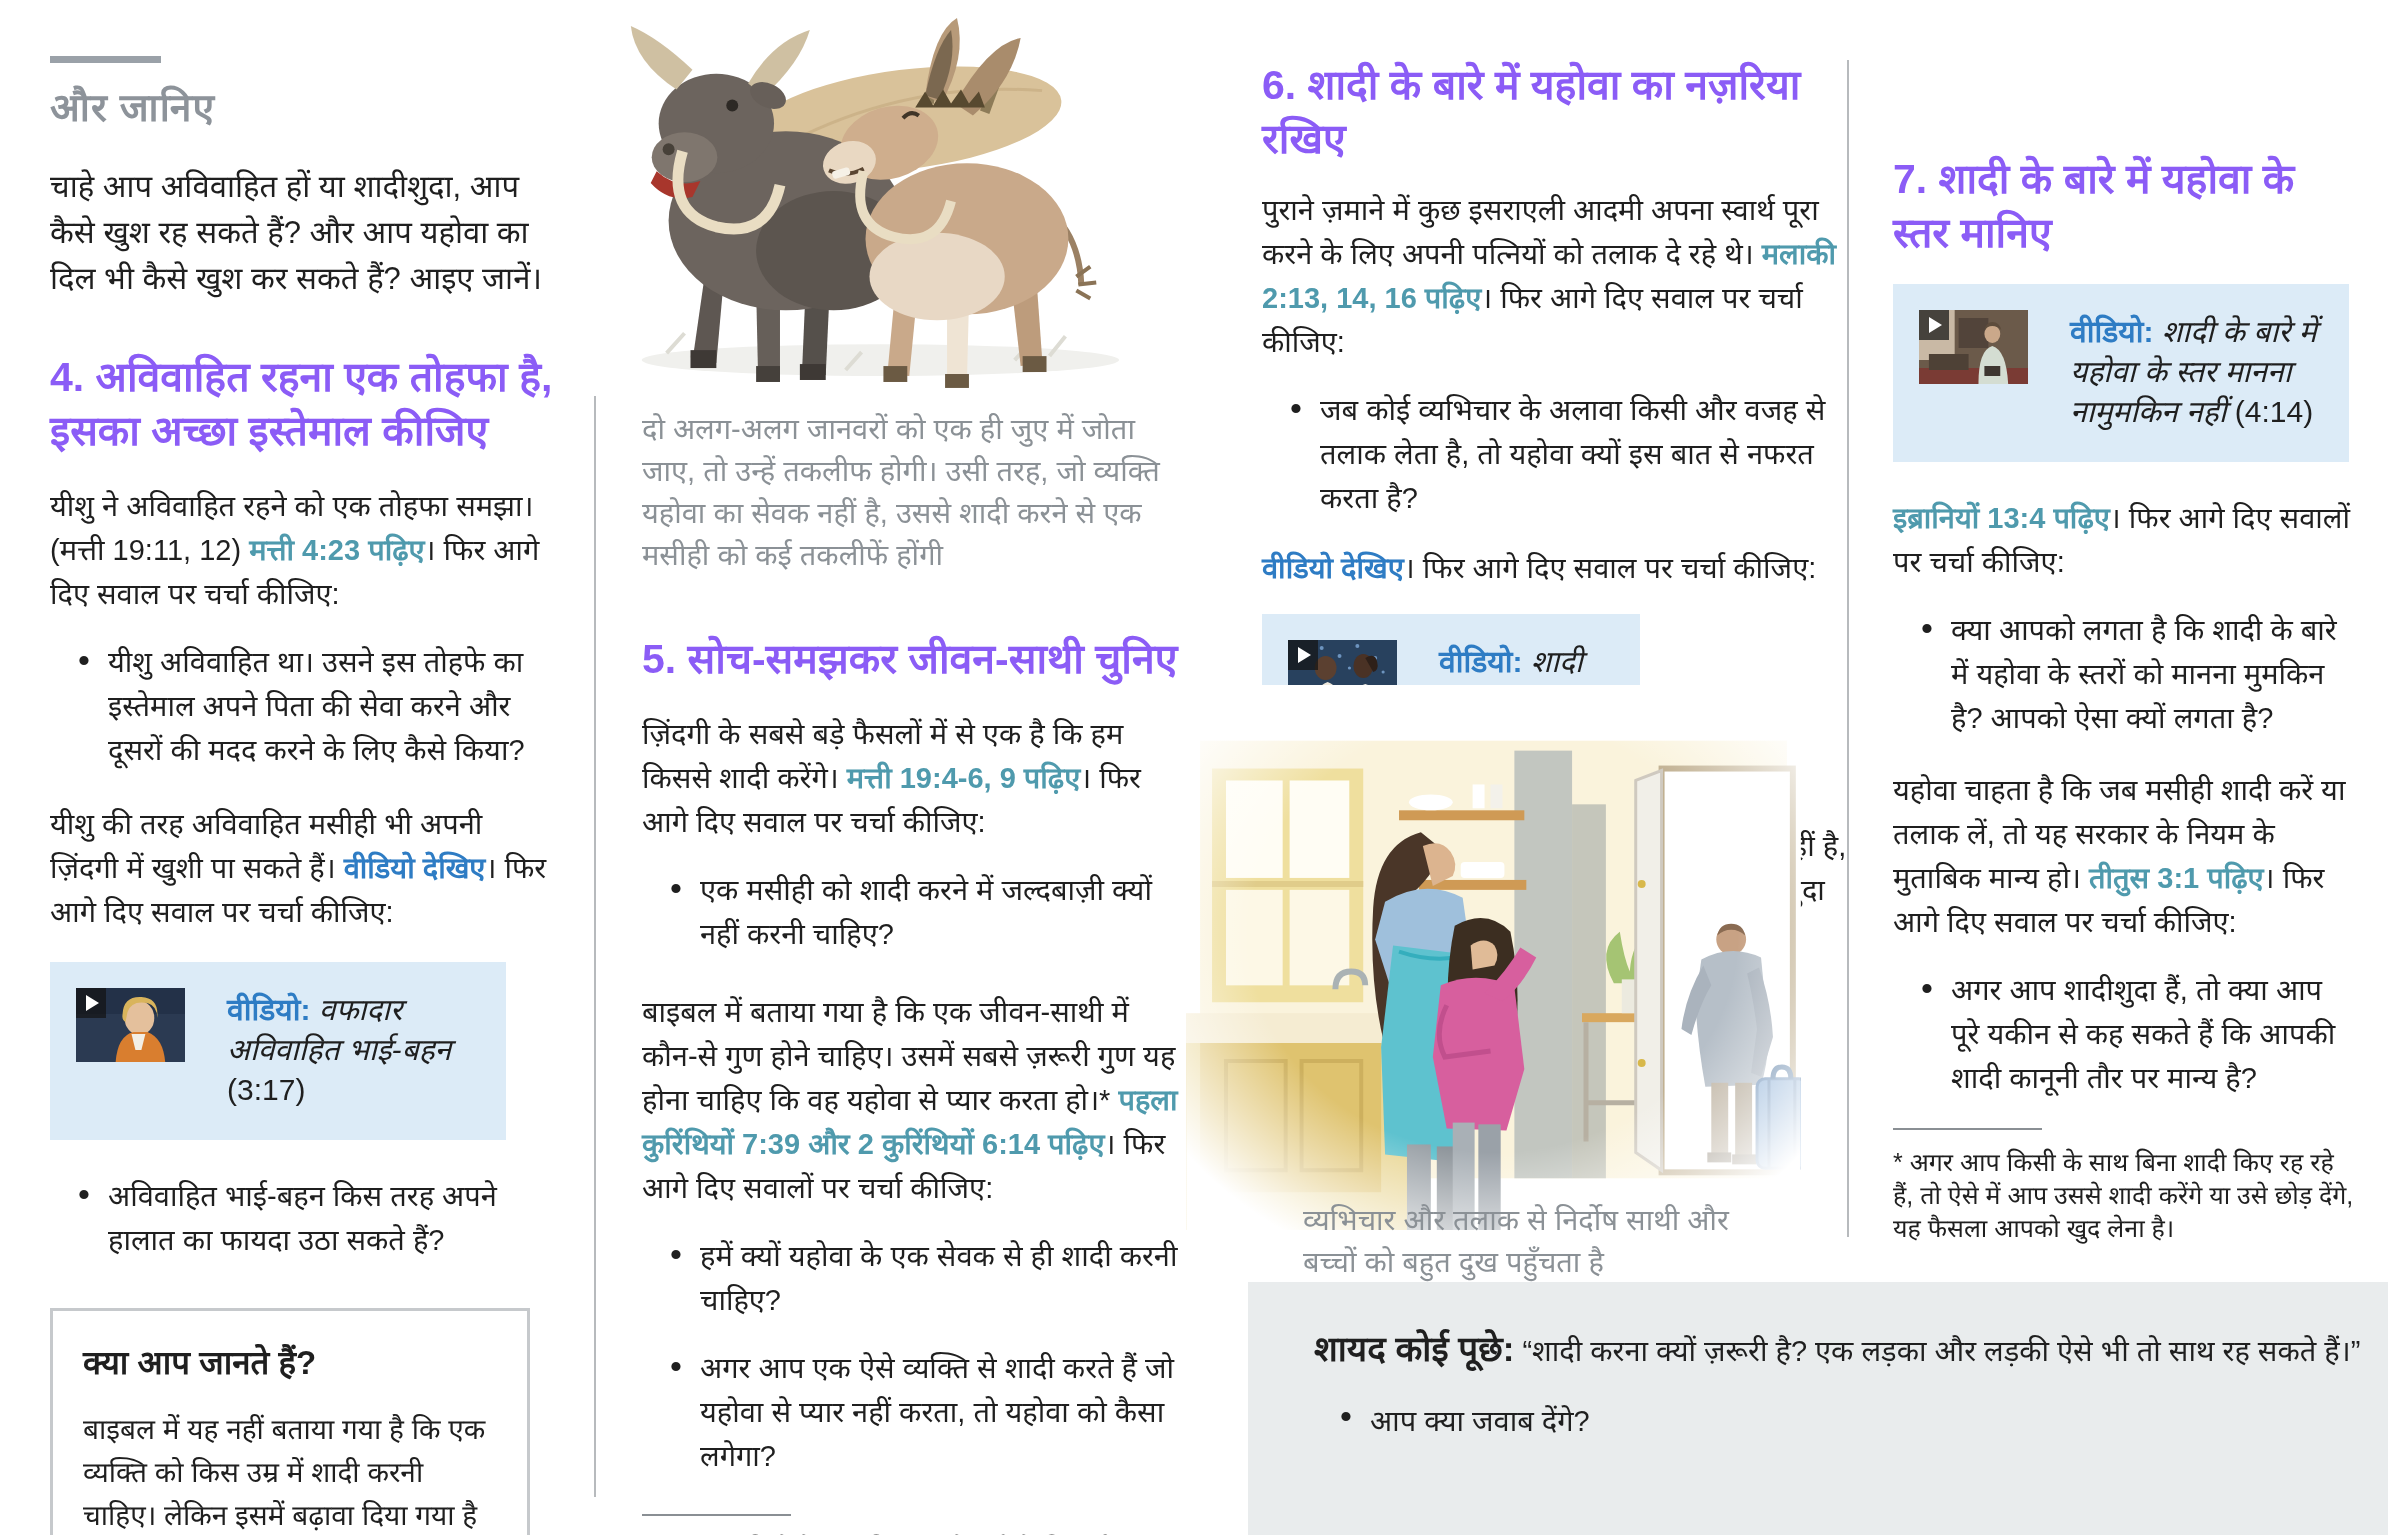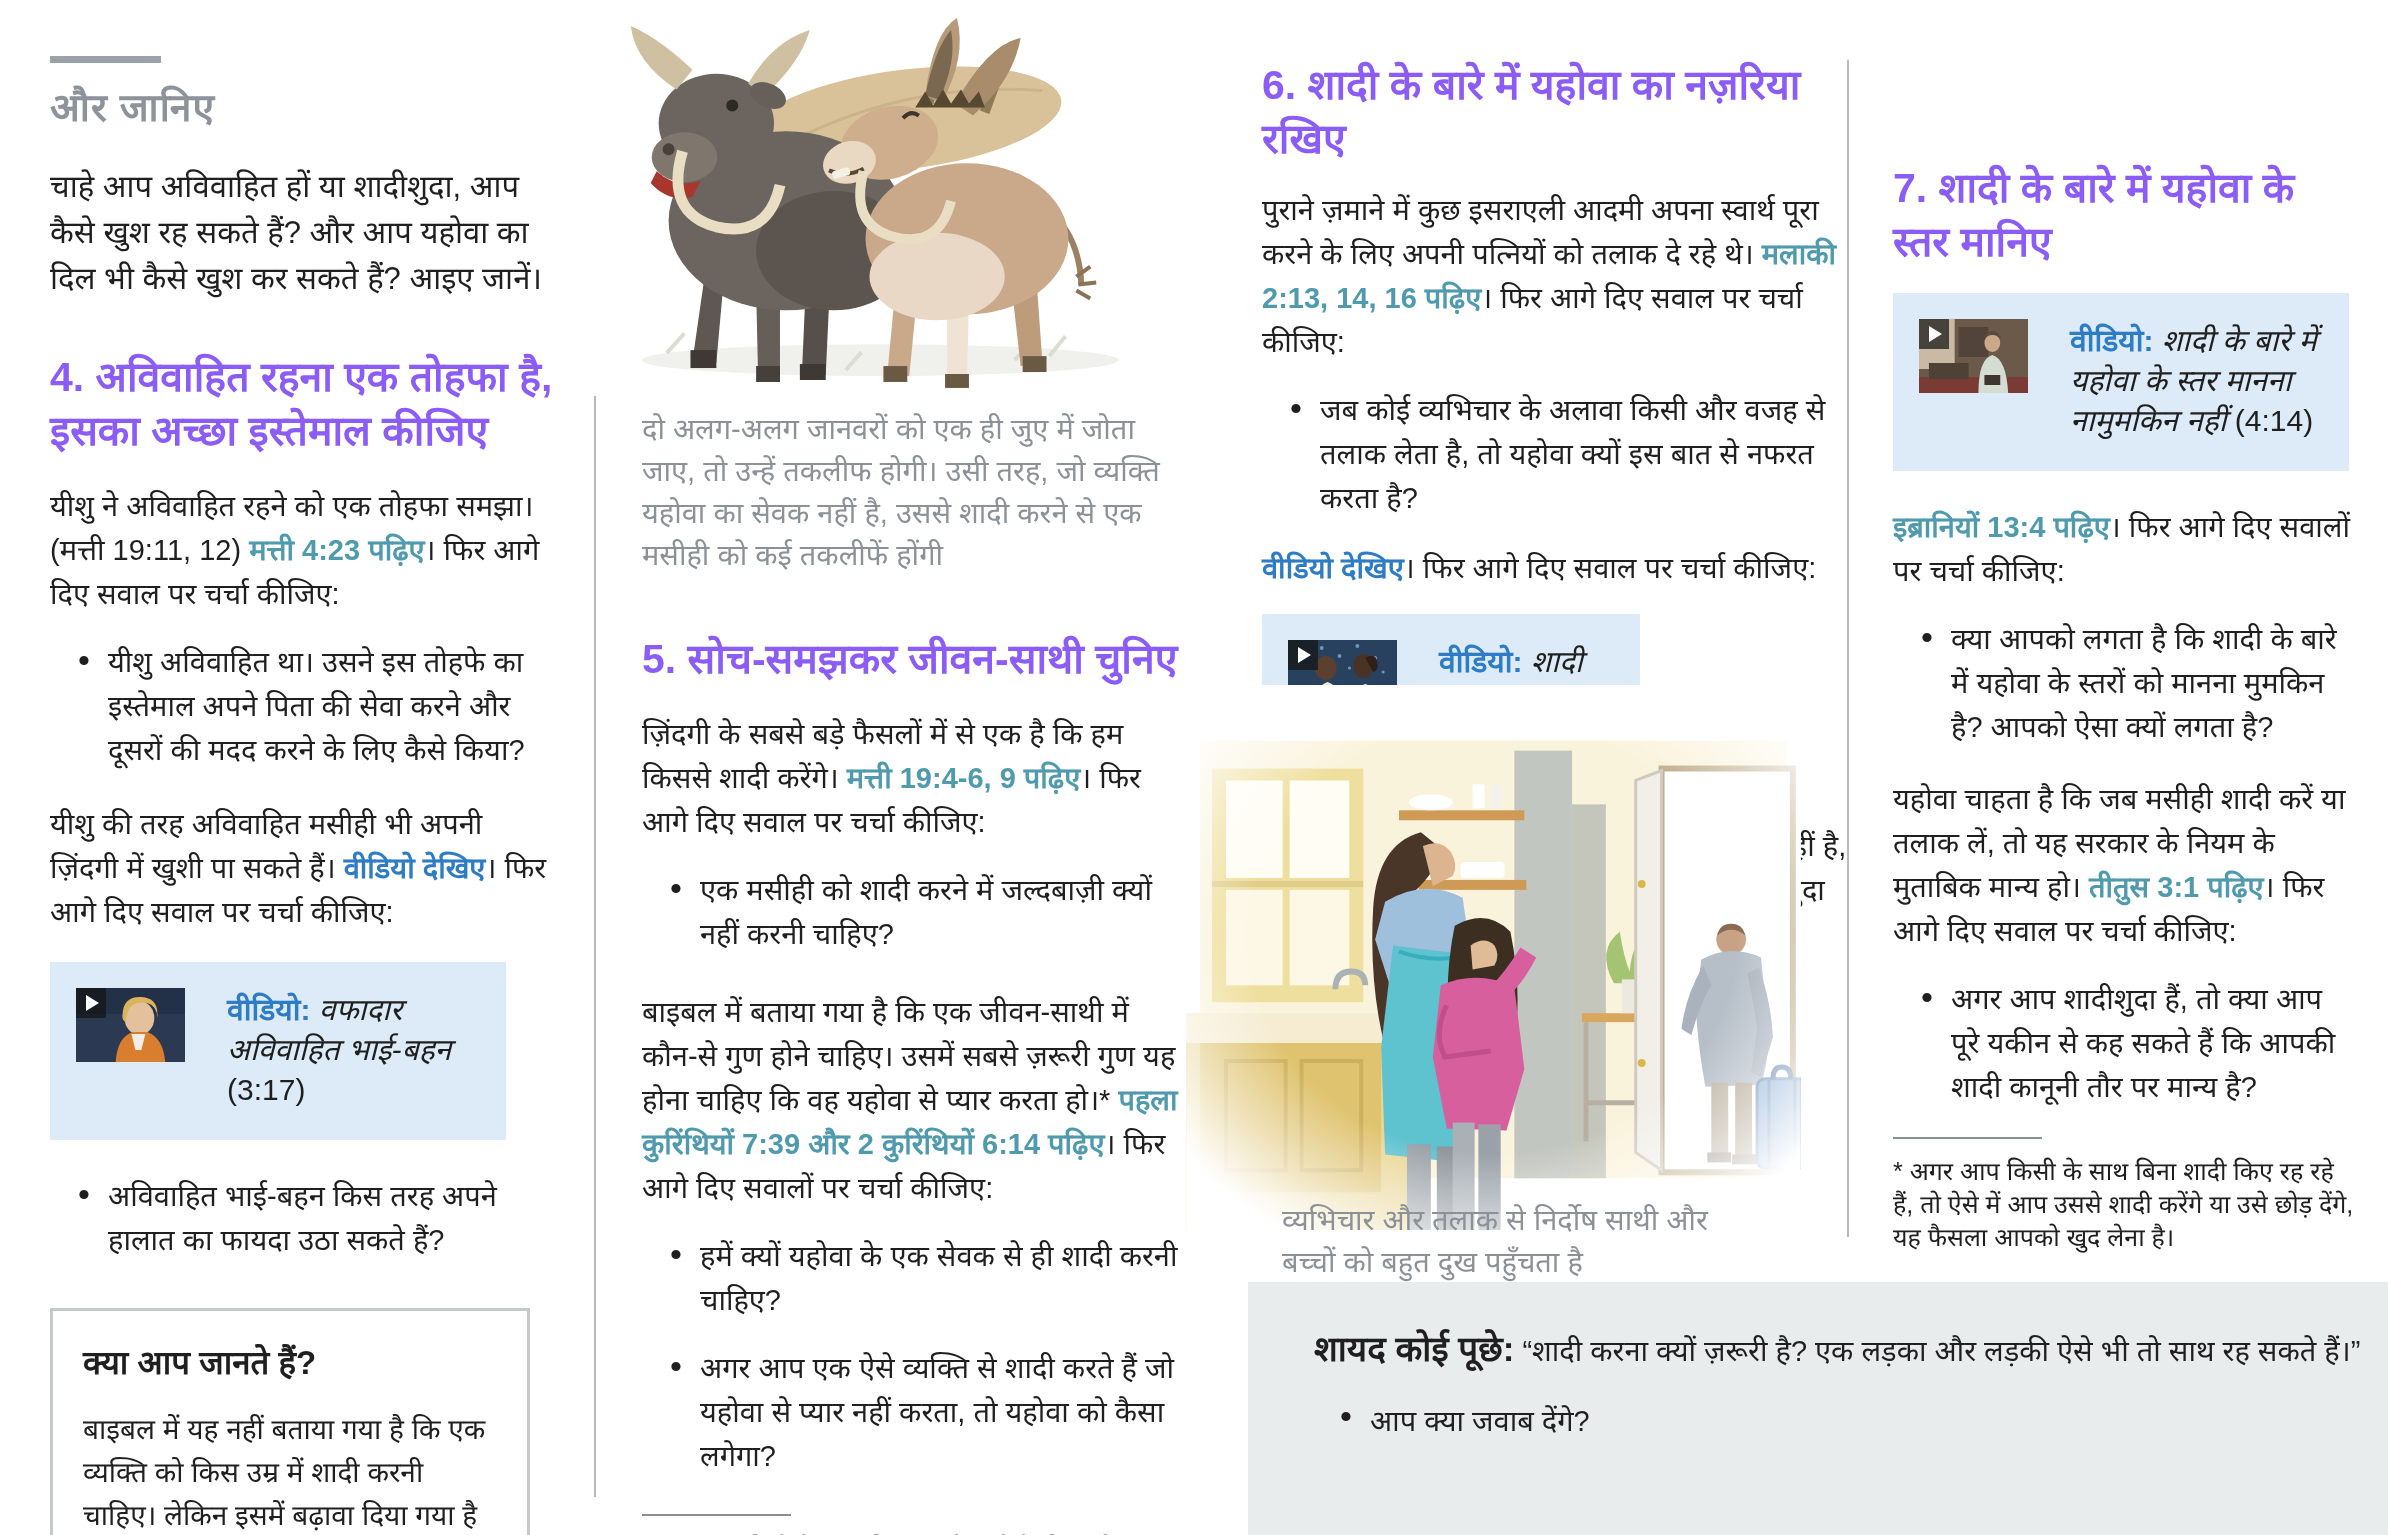--- a/index.html
+++ b/index.html
@@ -11,41 +11,41 @@
   .ref{color:#4f9aad;font-weight:700;}
   .vlink{color:#2e7cc4;font-weight:700;}
   ul.bullets{list-style:none;margin:22px 0 0 0;padding:0;}
   ul.bullets li{position:relative;padding-left:58px;font-size:29px;line-height:44px;margin-top:24px;}
   ul.bullets li::before{content:"\2022";position:absolute;left:28px;top:-2px;font-size:34px;color:#1f1f1f;}
   
   .col{position:absolute;}
   .col1{left:50px;top:56px;width:505px;}
   .col2{left:642px;top:408px;width:542px;}
   .col3{left:1262px;top:58px;width:585px;}
-  .col4{left:1893px;top:161px;width:461px;}
+  .col4{left:1893px;top:152px;width:461px;}
   .kicker-bar{width:111px;height:7px;background:#9aa1a8;}
   .kicker{font-size:39px;font-weight:700;color:#8d939a;margin:16px 0 0 0;letter-spacing:1px;}
   .intro{font-size:31px;line-height:46px;margin:32px 0 0 0;}
   .mt-sec{margin-top:48px;}
   
   .video-box{background:#dcebf7;display:flex;gap:42px;align-items:flex-start;
              padding:26px 26px 30px 26px;margin-top:28px;box-sizing:border-box;}
   .thumb{position:relative;flex:0 0 auto;width:109px;height:74px;overflow:hidden;}
   .thumb svg{display:block;width:100%;height:100%;}
   .play{position:absolute;left:0;top:0;width:30px;height:30px;background:rgba(20,20,20,.72);
         display:flex;align-items:center;justify-content:center;}
   .play::after{content:"";display:block;width:0;height:0;border-left:13px solid #ffffff;
         border-top:8px solid transparent;border-bottom:8px solid transparent;margin-left:3px;}
   .vtext{font-size:30px;line-height:40px;margin:2px 0 0 0;}
   .vtitle{font-style:italic;}
   
   .know-box{border:3px solid #c6c9cc;margin-top:46px;padding:28px 30px 34px 30px;box-sizing:border-box;width:480px;}
   .know-title{font-size:33px;font-weight:700;margin:0;}
   .know-body{font-size:28px;line-height:43px;margin:24px 0 0 0;}
-  .caption{color:#8b9196;font-size:29px;line-height:42px;}
+  .caption{color:#8b9196;font-size:29px;line-height:42px;margin-left:21px;}
   .fn-rule{width:149px;height:0;border-top:2px solid #8a8f94;margin-top:36px;}
   .footnote{font-size:25px;line-height:33px;margin:16px 0 0 0;}
   .divider{position:absolute;width:2px;background:#b7babd;}
   .d1{left:594px;top:396px;height:1101px;}
   .d2{left:1847px;top:60px;height:1177px;}
   
   .fig{position:absolute;}
   .fig svg{display:block;width:100%;height:100%;}
   .oxen-fig{left:597px;top:0;width:542px;height:393px;}
   .kitchen-fig{left:1186px;top:685px;width:615px;height:545px;}

